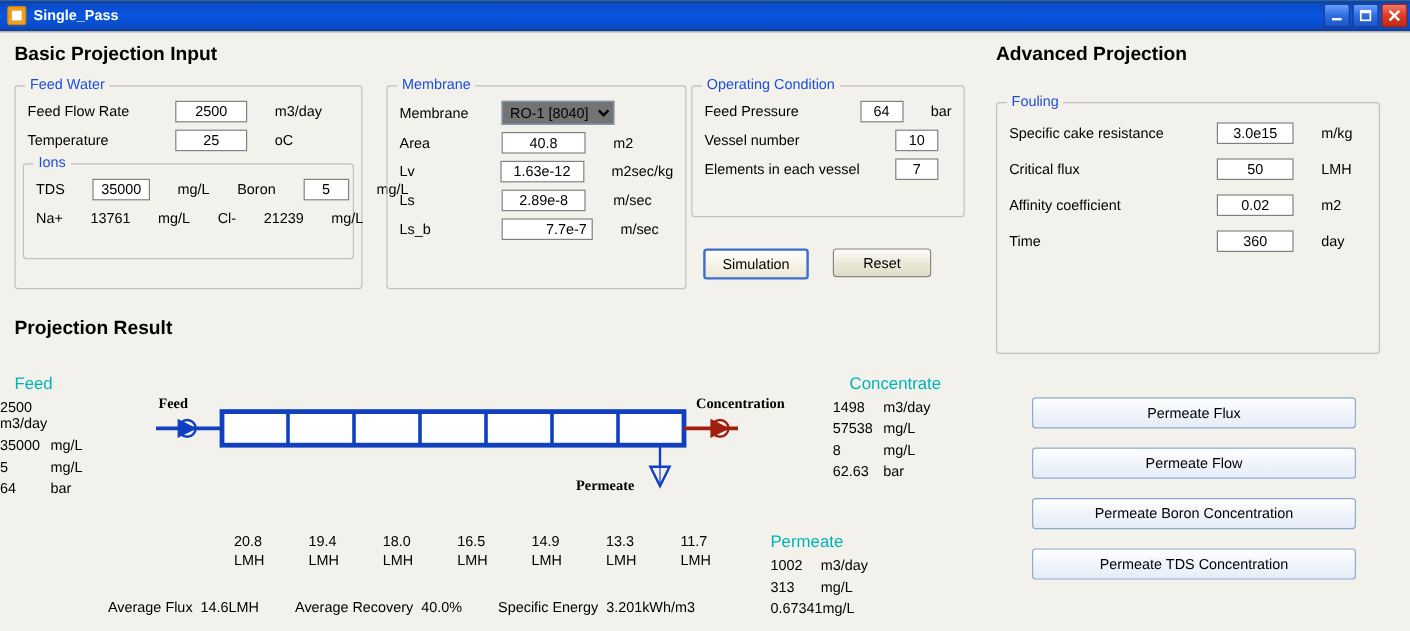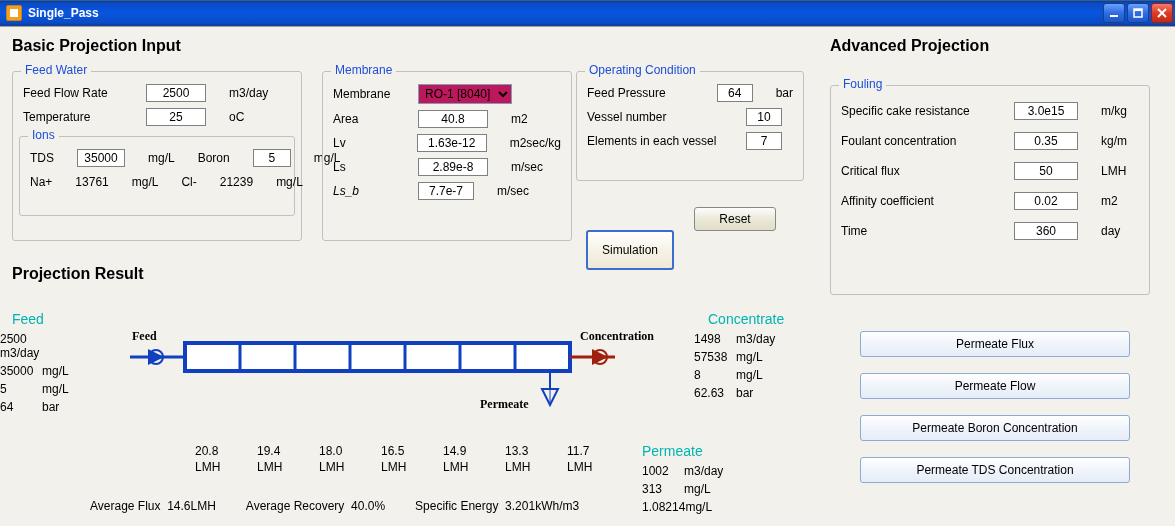--- a/index.html
+++ b/index.html
@@ -45,42 +45,41 @@
   background: #f2f1ec; padding: 0 4px;
   color: #1d4ed8; font-size: 12px;
 }
 
 label.lbl { color: #000; display: inline-block; }
 input.txt {
   border: 1px solid #808080; background: #fff;
   height: 18px; padding: 0 4px; text-align: center;
 }
 select.sel {
-  border: 1px solid #7f9db9; background: #be185d; height: 20px; padding: 0 2px;
+  border: 1px solid #7f9db9; background: #737373; height: 20px; padding: 0 2px;
 }
 .unit { color: #000; }
 
 .teal { color: #00b4b4; font-size: 14px; font-weight: normal; }
 
 button.winbutton {
   height: 24px;
   border: 1px solid #888; border-radius: 3px;
   background: linear-gradient(to bottom, #fdfdfd 0%, #ece9d8 50%, #e0ddc8 100%);
   padding: 0 16px; cursor: pointer;
 }
 button.winbutton.wide { width: 270px; height: 26px;
   background: linear-gradient(to bottom, #ffffff 0%, #f0f4fb 50%, #e6edf8 100%);
   border: 1px solid #8cabd4;
 }
 button.simbtn {
-  height: 40px; width: 88px;
+  height: 26px; width: 88px;
   border: 2px solid #3c6cd0; border-radius: 3px;
   background: linear-gradient(to bottom, #ffffff 0%, #f6f3e6 50%, #ece9d8 100%);
   cursor: pointer;
-  margin-top: 23px;
 }
 
 .row { display: flex; align-items: center; gap: 23px; margin-bottom: 6px; }
 
 .vessel-diagram { position: relative; width: 540px; height: 80px; }
 .vessel-diagram .label { position: absolute; font-size: 12px; color: #000; font-weight: bold; font-family: Georgia, serif; }
 
 .feed-col { position: absolute; left: 0; top: 305px; width: 80px; }
 .feed-col div, .conc-col div, .perm-col div { margin-bottom: 4px; }
 .val { display: inline-block; width: 42px; }
@@ -175,22 +174,22 @@
         <label class="lbl" style="width:62px;">Lv</label>
         <input class="txt" style="width: 70px;" value="1.63e-12">
         <span class="unit">m2sec/kg</span>
       </div>
       <div class="row">
         <label class="lbl" style="width:62px;">Ls</label>
         <input class="txt" style="width: 70px;" value="2.89e-8">
         <span class="unit">m/sec</span>
       </div>
       <div class="row">
-        <label class="lbl" style="width:62px;font-style:italic;">Ls_b</label>
-        <input class="txt" style="width: 56px;" value="7.7e-7">
+        <label class="lbl" style="width:62px;">Ls_b</label>
+        <input class="txt" style="width: 76px; text-align: right;" value="7.7e-7">
         <span class="unit">m/sec</span>
       </div>
     </div>
 
     <div class="fieldset" style="left:564px; top:34px; width:228px; height:110px;">
       <span class="legend">Operating Condition</span>
       <div class="row">
         <label class="lbl" style="width:136px;">Feed Pressure</label>
         <input class="txt" style="width: 36px;" value="64">
         <span class="unit">bar</span>
@@ -227,21 +226,21 @@
     <div><span class="val">1498</span><span class="un">m3/day</span></div>
     <div><span class="val">57538</span><span class="un">mg/L</span></div>
     <div><span class="val">8</span><span class="un">mg/L</span></div>
     <div><span class="val">62.63</span><span class="un">bar</span></div>
   </div>
 
   <div class="teal" style="position:absolute; left:642px; top:416px;">Permeate</div>
   <div class="perm-col" style="position:absolute; left:642px; top:437px;">
     <div><span class="val">1002</span><span class="un">m3/day</span></div>
     <div><span class="val">313</span><span class="un">mg/L</span></div>
-    <div><span class="val" style="width:auto;">1.08214</span><span class="un">mg/L</span></div>
+    <div><span class="val" style="width:auto;">0.67341</span><span class="un">mg/L</span></div>
   </div>
 
   <div class="vessel-diagram" style="position:absolute; left:130px; top:300px;">
     <span class="label" style="left:2px; top:2px;">Feed</span>
     <span class="label" style="left:450px; top:2px;">Concentration</span>
     <span class="label" style="left:350px; top:70px;">Permeate</span>
     <svg width="540" height="90">
 
       <line x1="0" y1="30" x2="55" y2="30" stroke="#1040c0" stroke-width="3"></line>
       <polygon points="18,22 34,30 18,38" fill="#1040c0"></polygon>
@@ -287,25 +286,20 @@
 
     <div class="fieldset" style="position:relative; margin-top:30px; width:320px; height:210px;">
       <span class="legend">Fouling</span>
 
       <div class="row" style="margin-top:4px;">
         <label class="lbl" style="width:150px;">Specific cake resistance</label>
         <input class="txt" style="width: 64px;" value="3.0e15">
         <span class="unit">m/kg</span>
       </div>
       <div class="row" style="margin-top:12px;">
-        <label class="lbl" style="width:150px;">Foulant concentration</label>
-        <input class="txt" style="width: 64px;" value="0.35">
-        <span class="unit">kg/m</span>
-      </div>
-      <div class="row" style="margin-top:12px;">
         <label class="lbl" style="width:150px;">Critical flux</label>
         <input class="txt" style="width: 64px;" value="50">
         <span class="unit">LMH</span>
       </div>
       <div class="row" style="margin-top:12px;">
         <label class="lbl" style="width:150px;">Affinity coefficient</label>
         <input class="txt" style="width: 64px;" value="0.02">
         <span class="unit">m2</span>
       </div>
       <div class="row" style="margin-top:12px;">

